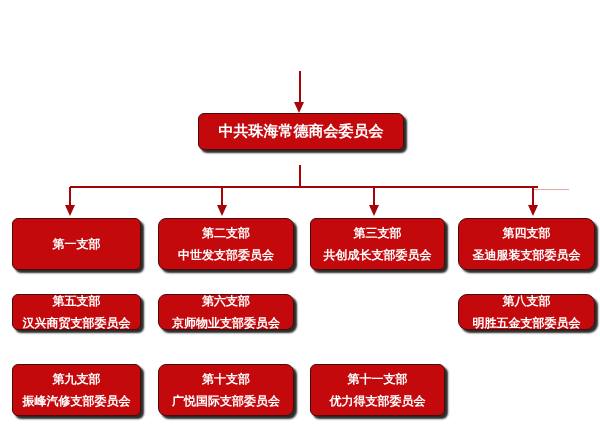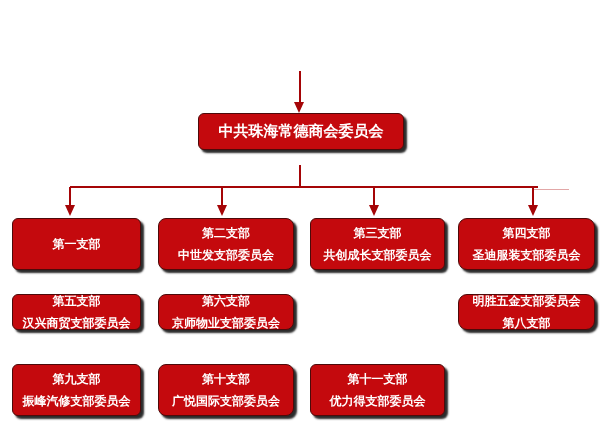--- a/index.html
+++ b/index.html
@@ -111,22 +111,22 @@
 
   <div class="box b r2 c1">
     <span>第五支部</span>
     <span>汉兴商贸支部委员会</span>
   </div>
   <div class="box b r2 c2">
     <span>第六支部</span>
     <span>京师物业支部委员会</span>
   </div>
   <div class="box b r2 c4">
+    <span>第八支部</span>
     <span>明胜五金支部委员会</span>
-    <span>第八支部</span>
   </div>
 
   <div class="box b r3 c1">
     <span>第九支部</span>
     <span>振峰汽修支部委员会</span>
   </div>
   <div class="box b r3 c2">
     <span>第十支部</span>
     <span>广悦国际支部委员会</span>
   </div>

